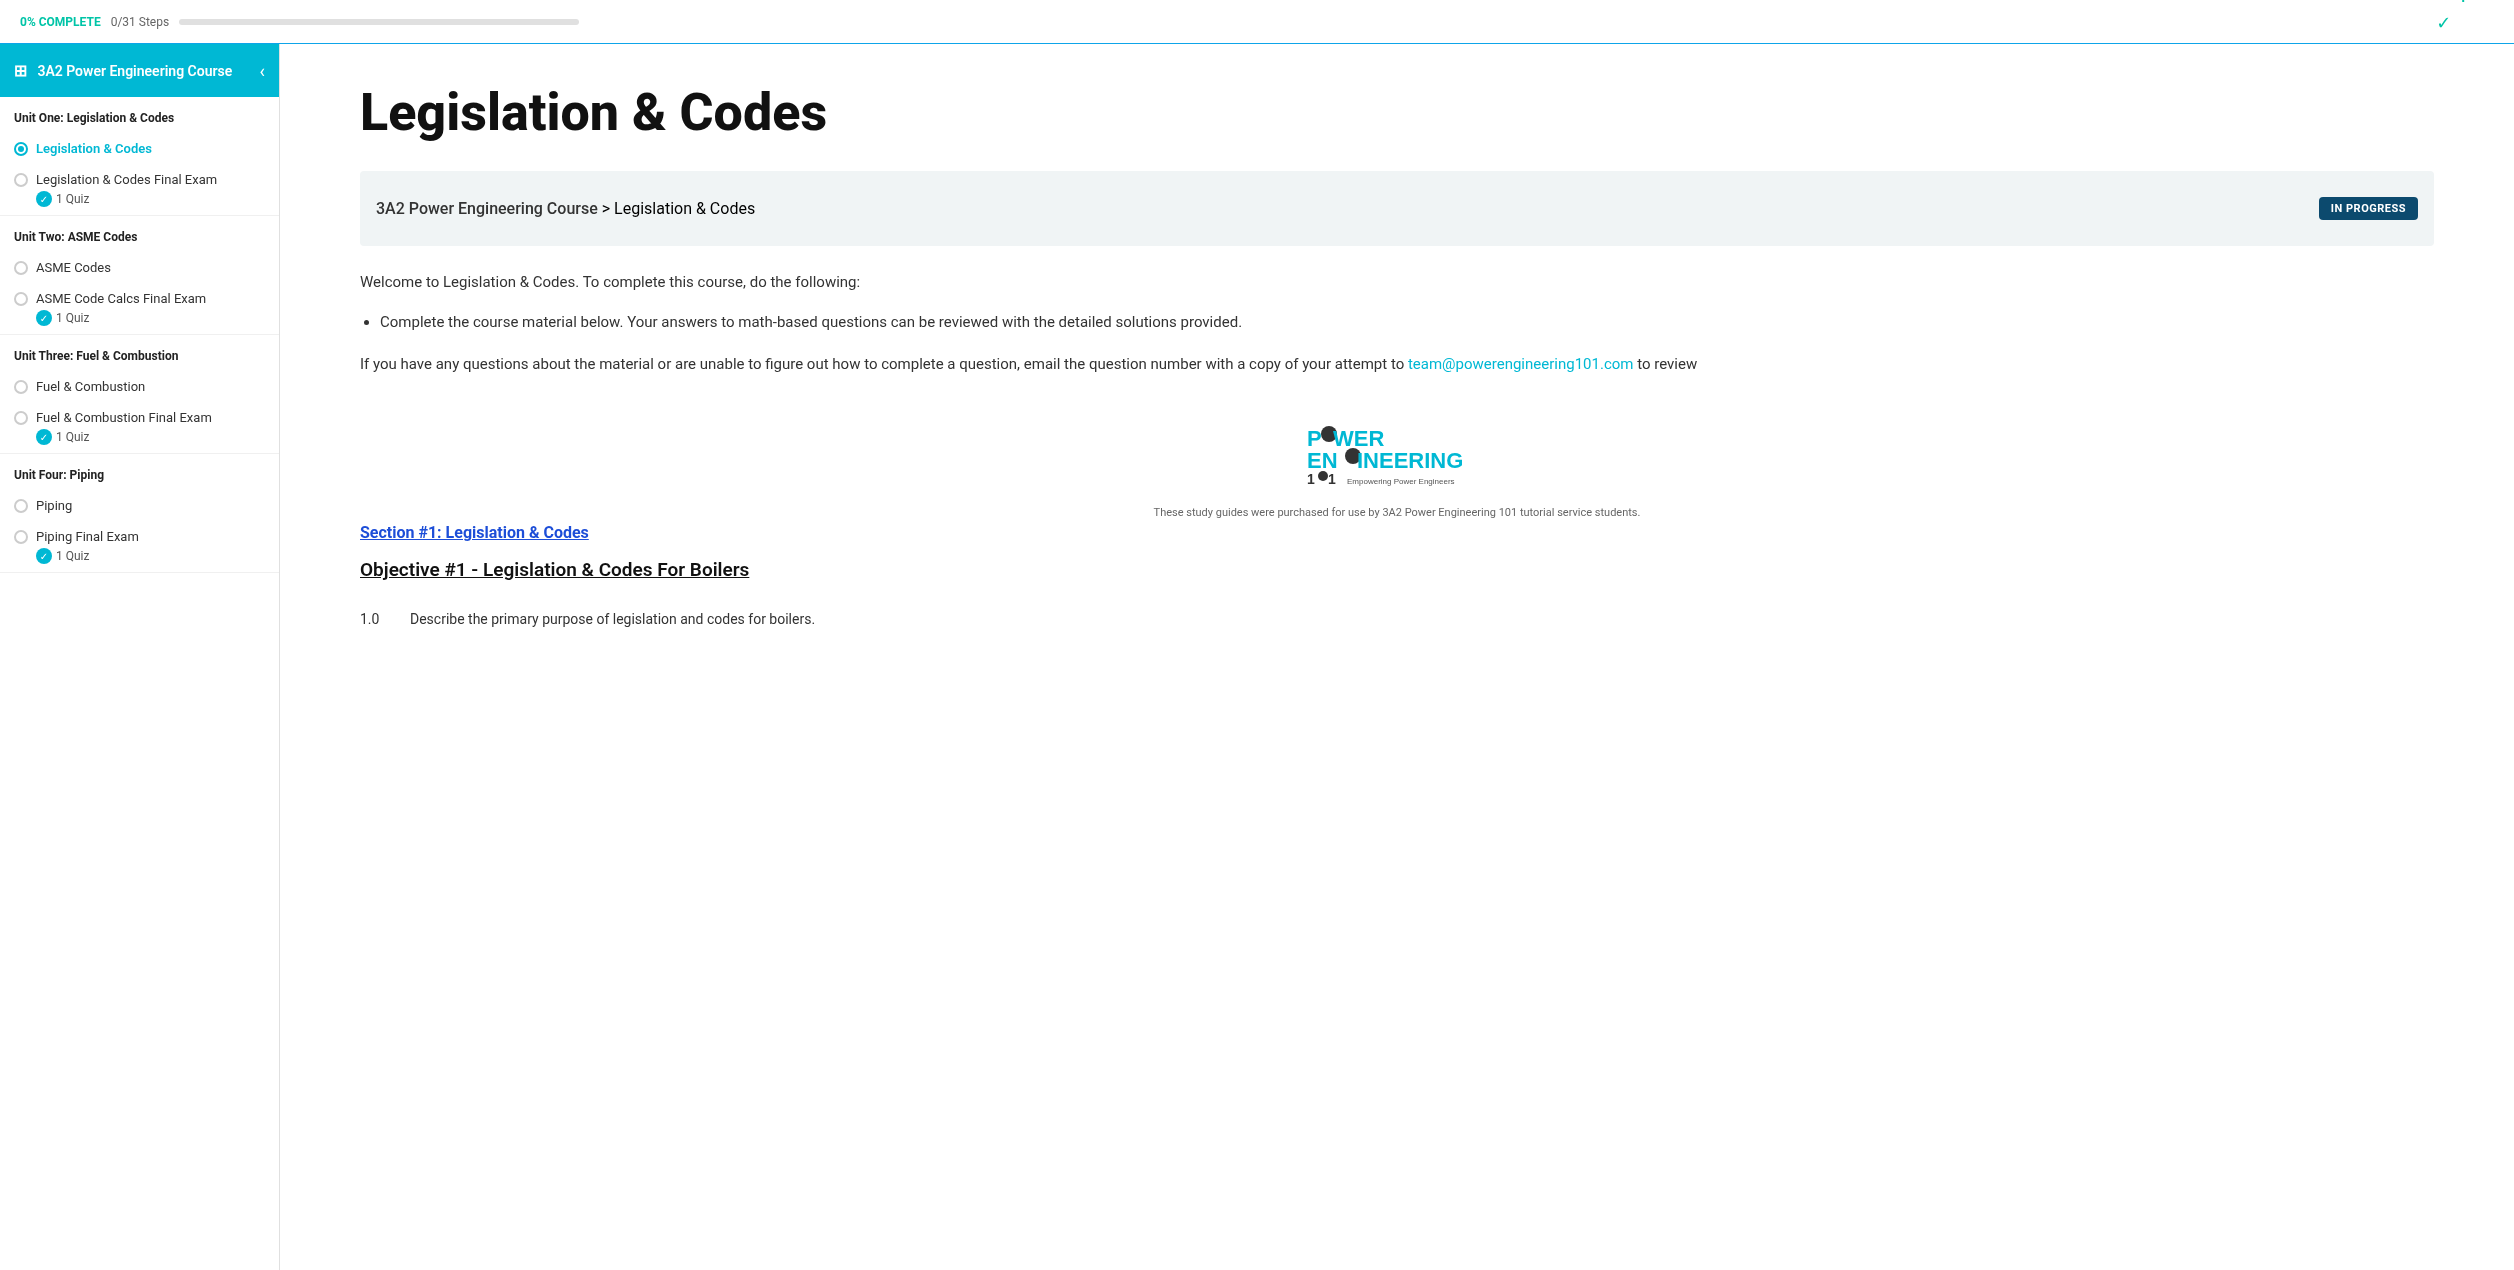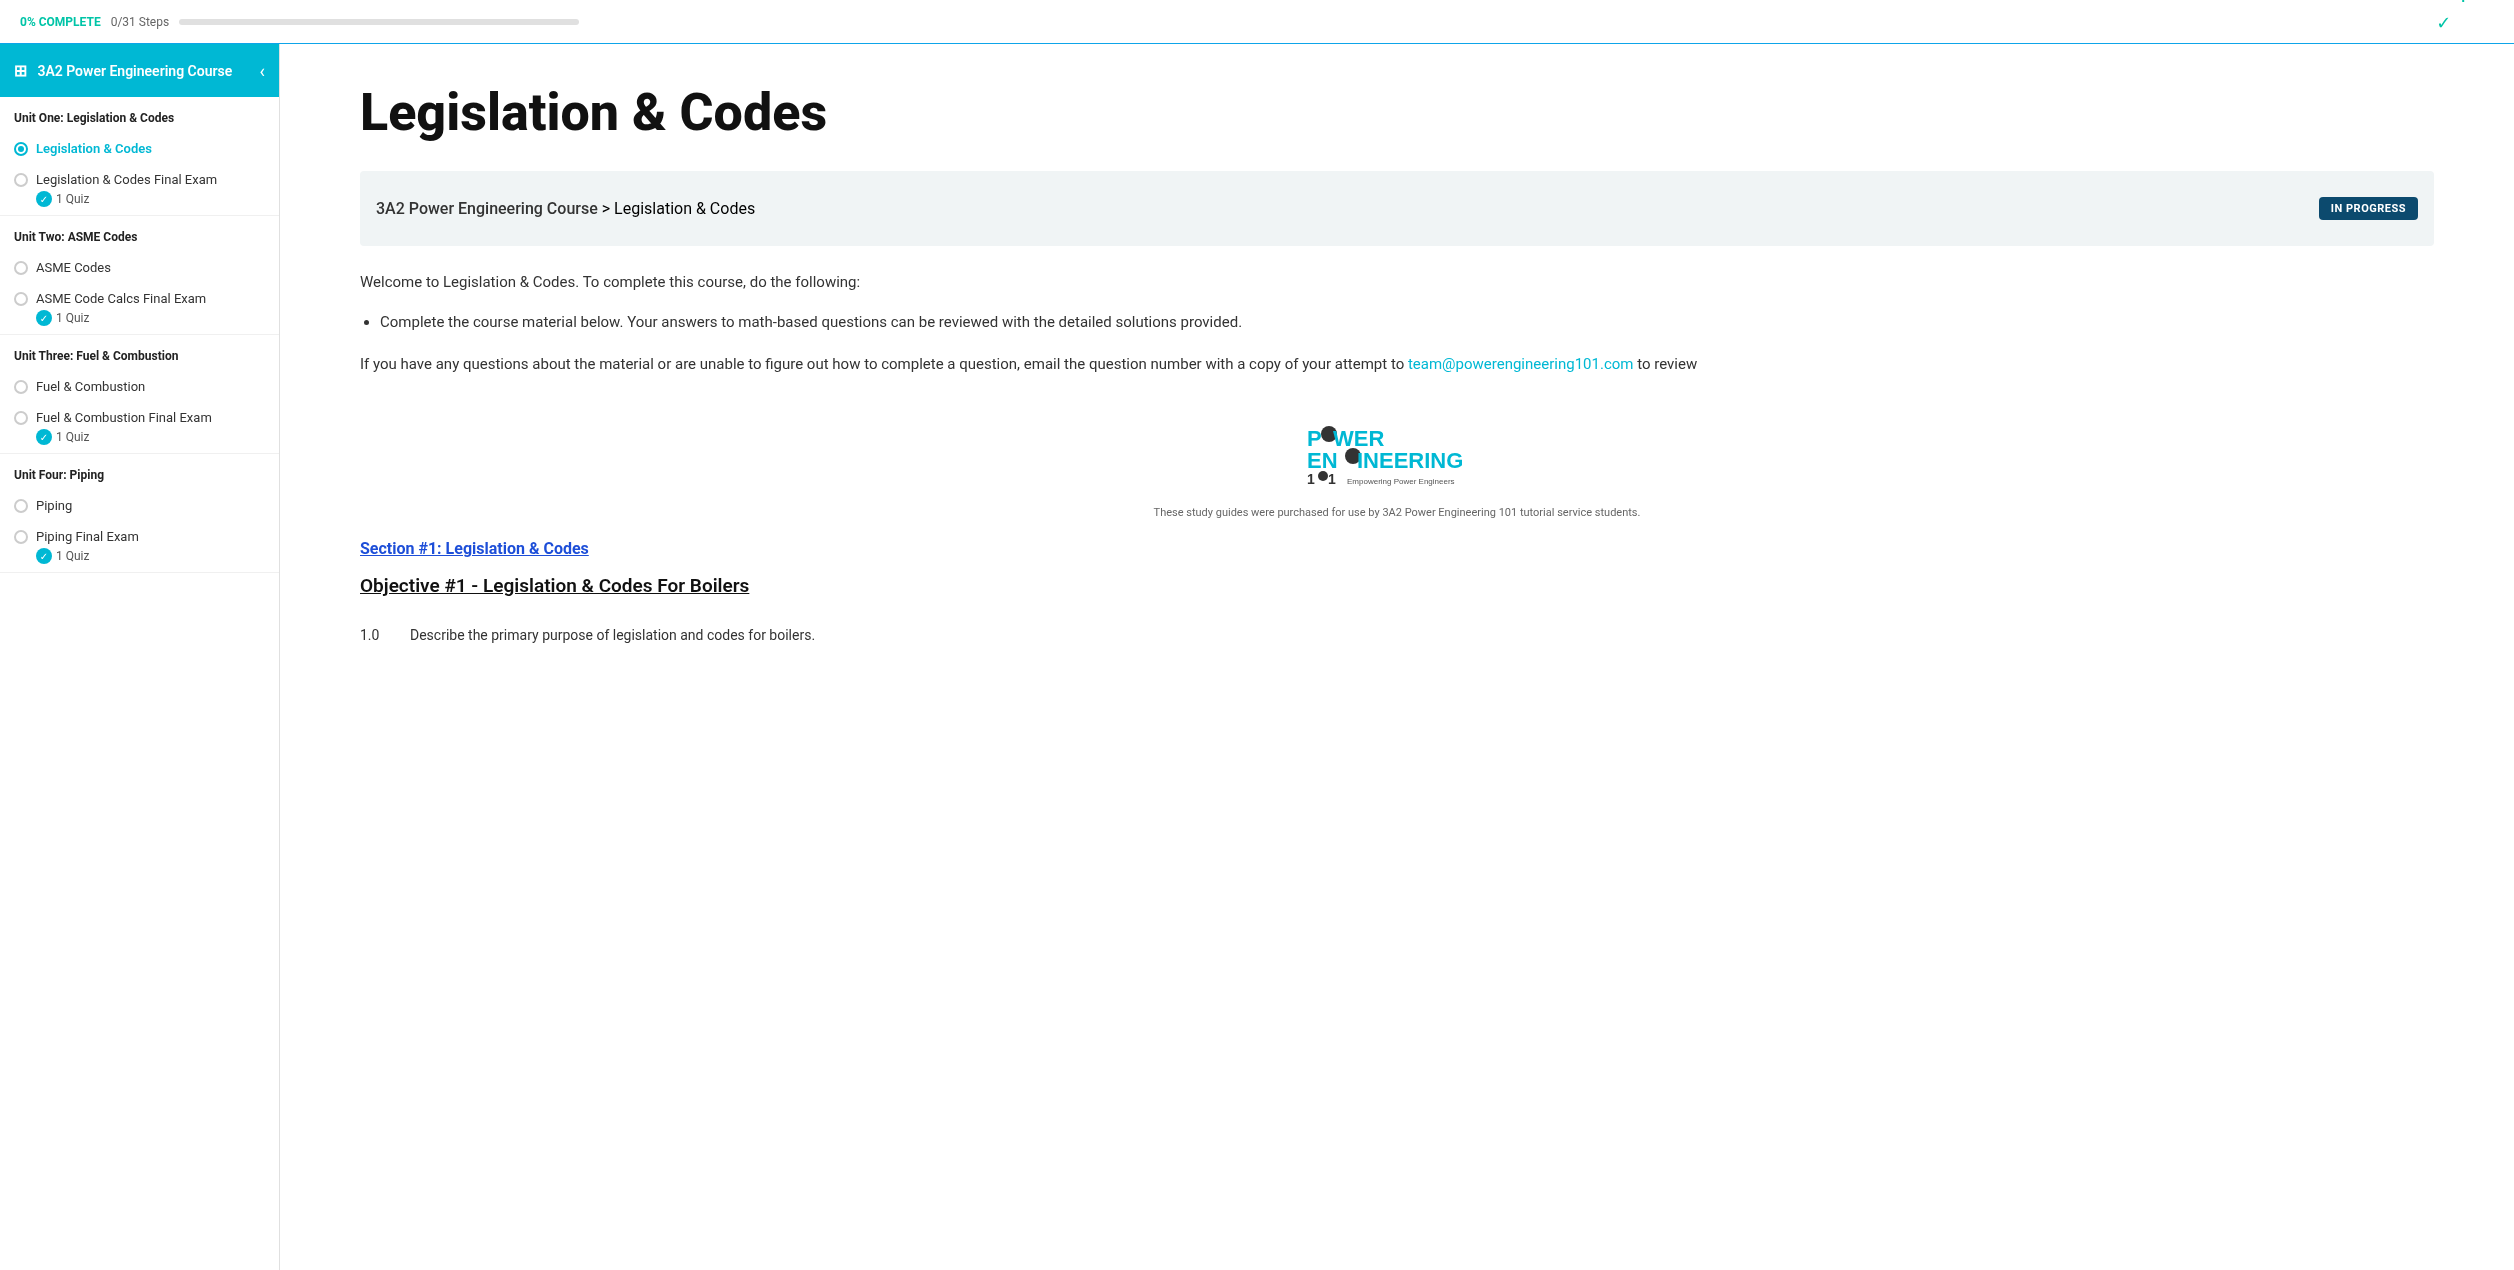--- a/index.html
+++ b/index.html
@@ -231,21 +231,21 @@
     .logo-section {
       display: flex;
       flex-direction: column;
       align-items: center;
       margin: 40px 0 20px;
     }
     .study-guide-note {
       font-size: 11px;
       color: #666;
       text-align: center;
-      margin: 12px 0 20px;
+      margin: 12px 0 4px;
     }
     .section-heading {
       font-size: 16px;
       font-weight: 700;
       color: #1d4ed8;
       text-decoration: underline;
       margin-bottom: 16px;
     }
     .objective-heading {
       font-size: 19px;

